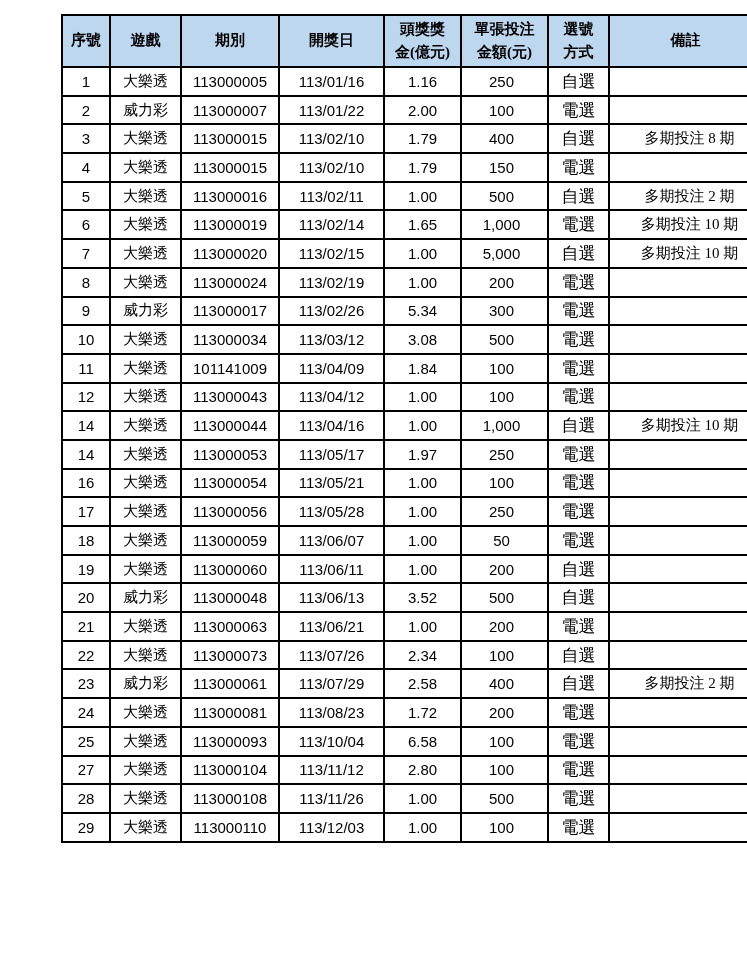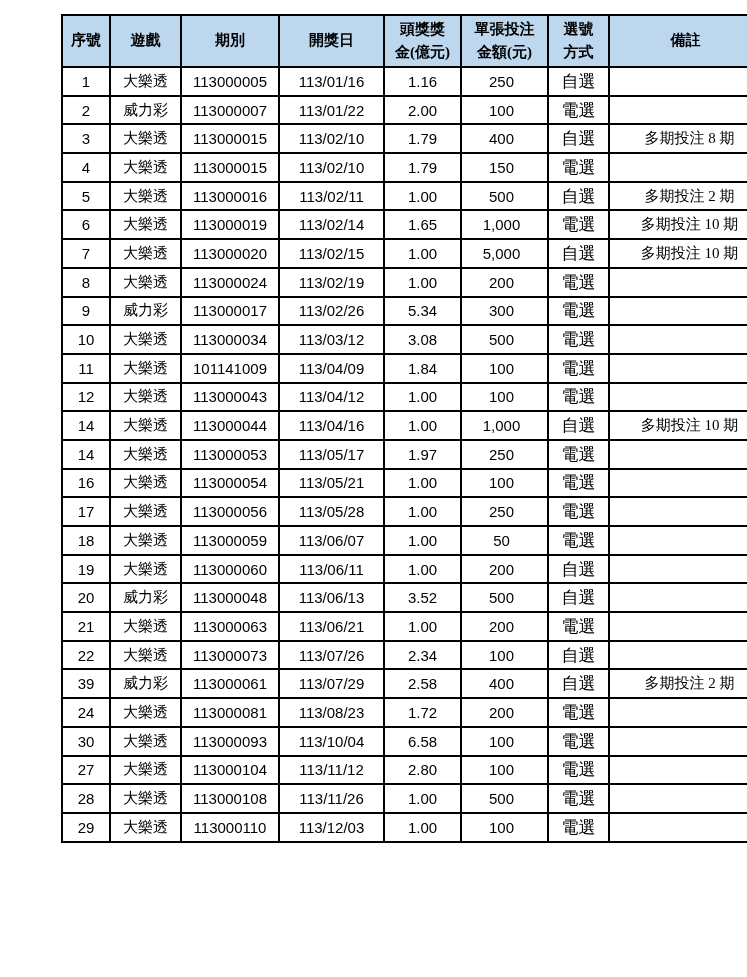--- a/index.html
+++ b/index.html
@@ -309,41 +309,41 @@
           <td>22</td>
           <td>大樂透</td>
           <td>113000073</td>
           <td>113/07/26</td>
           <td>2.34</td>
           <td>100</td>
           <td>自選</td>
           <td></td>
         </tr>
         <tr>
-          <td>39</td>
+          <td>23</td>
           <td>威力彩</td>
           <td>113000061</td>
           <td>113/07/29</td>
           <td>2.58</td>
           <td>400</td>
           <td>自選</td>
           <td>多期投注 2 期</td>
         </tr>
         <tr>
           <td>24</td>
           <td>大樂透</td>
           <td>113000081</td>
           <td>113/08/23</td>
           <td>1.72</td>
           <td>200</td>
           <td>電選</td>
           <td></td>
         </tr>
         <tr>
-          <td>30</td>
+          <td>25</td>
           <td>大樂透</td>
           <td>113000093</td>
           <td>113/10/04</td>
           <td>6.58</td>
           <td>100</td>
           <td>電選</td>
           <td></td>
         </tr>
         <tr>
           <td>27</td>

